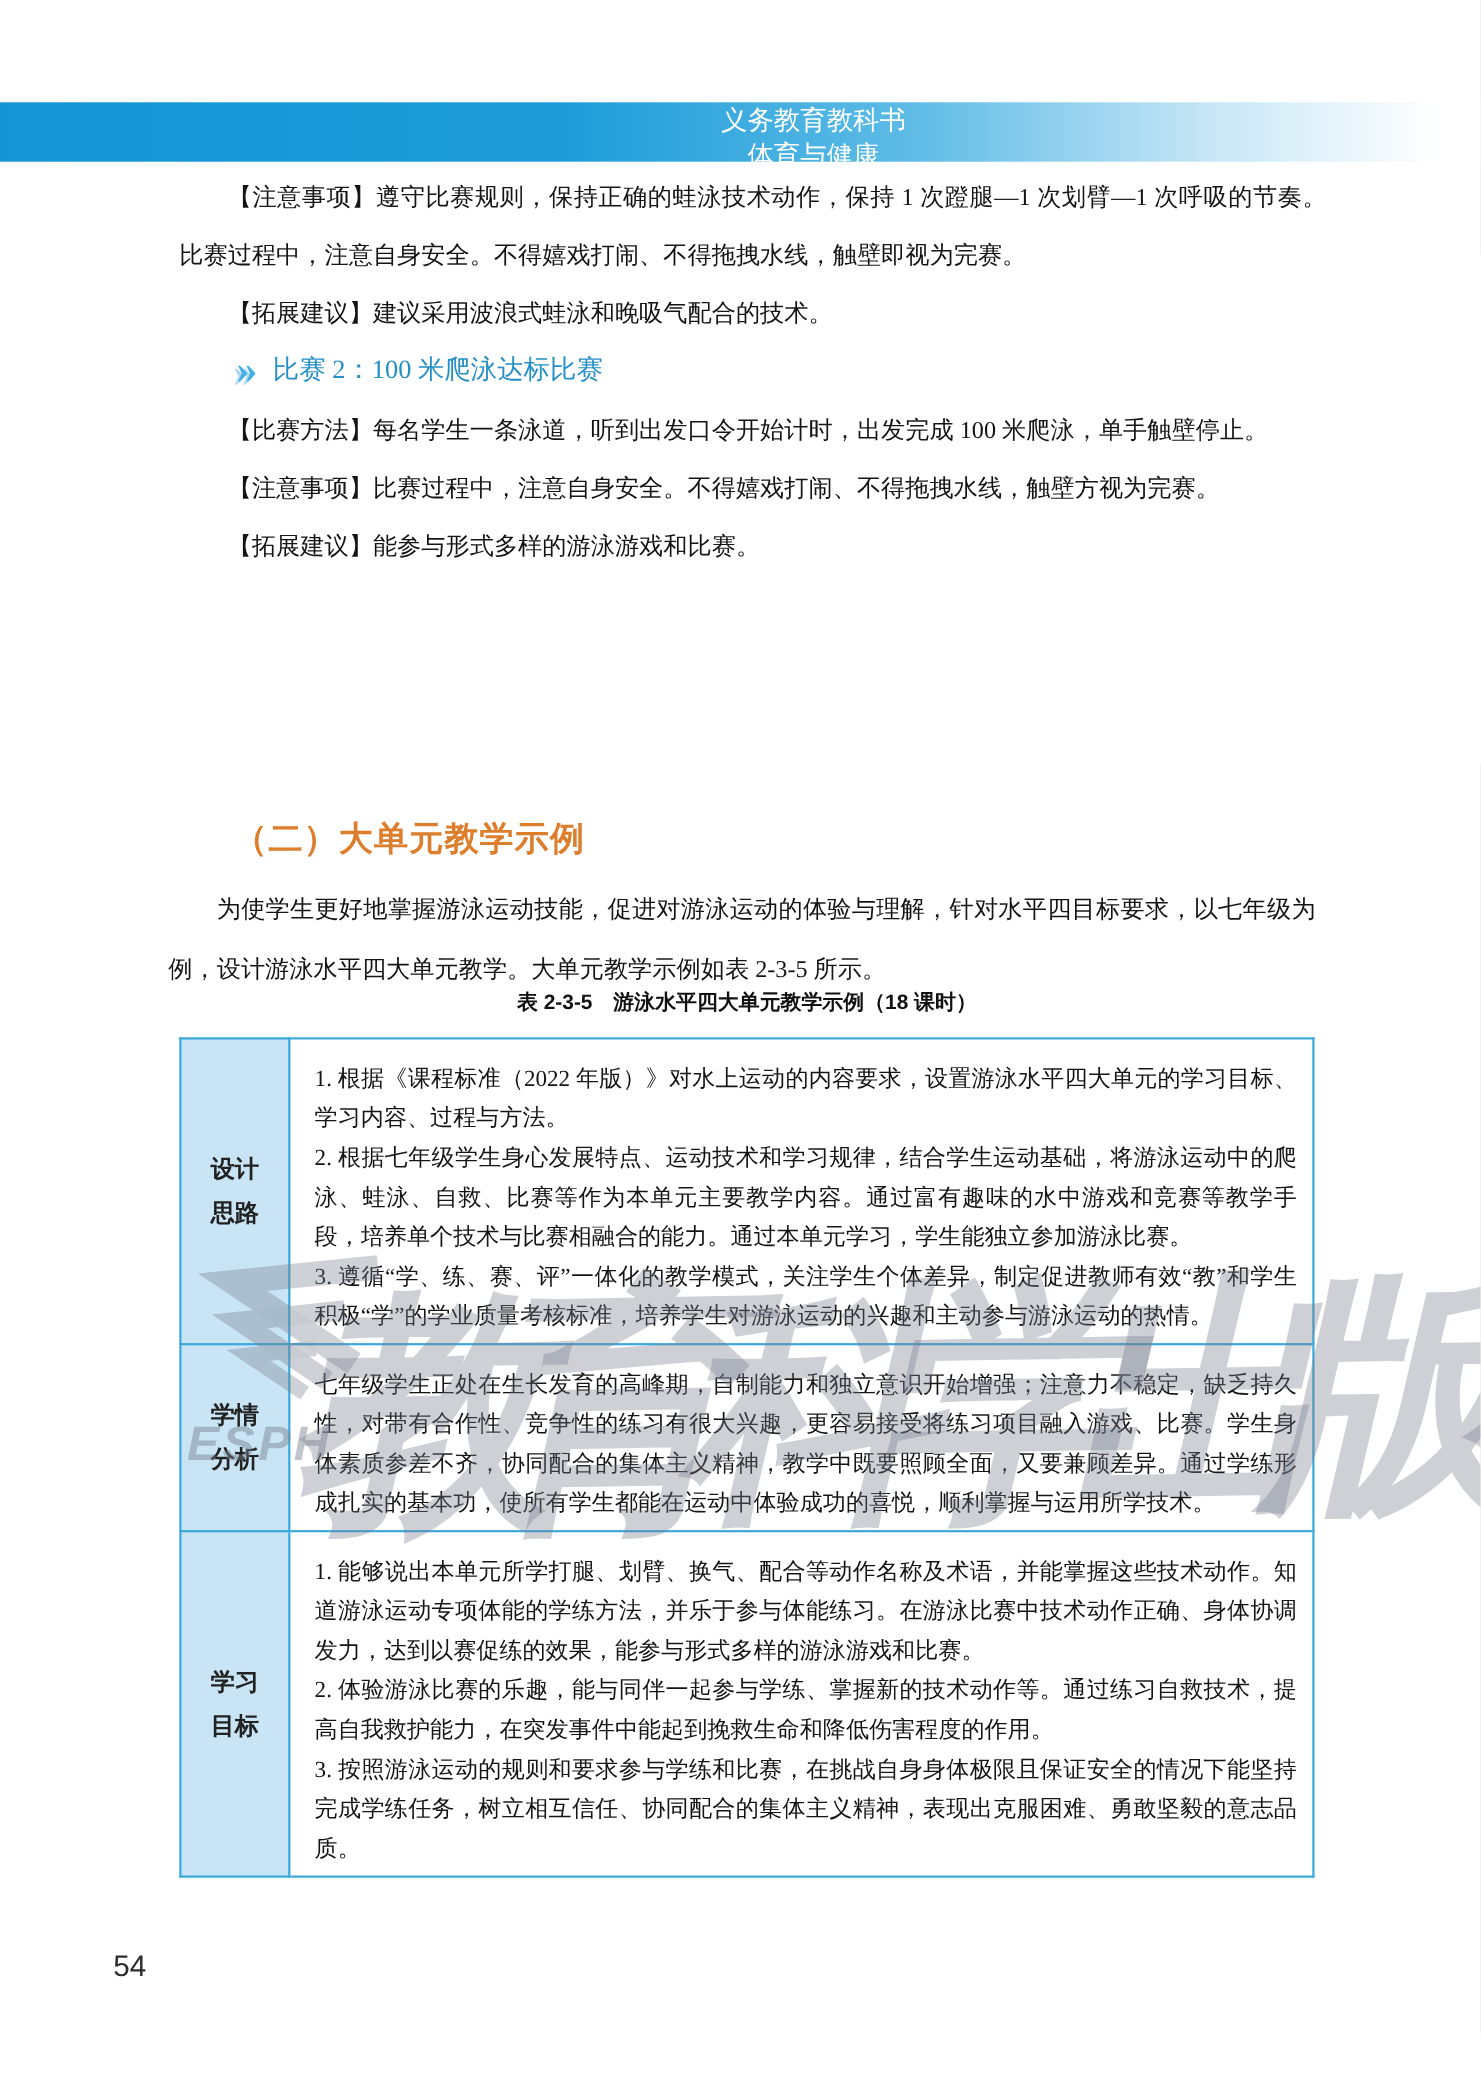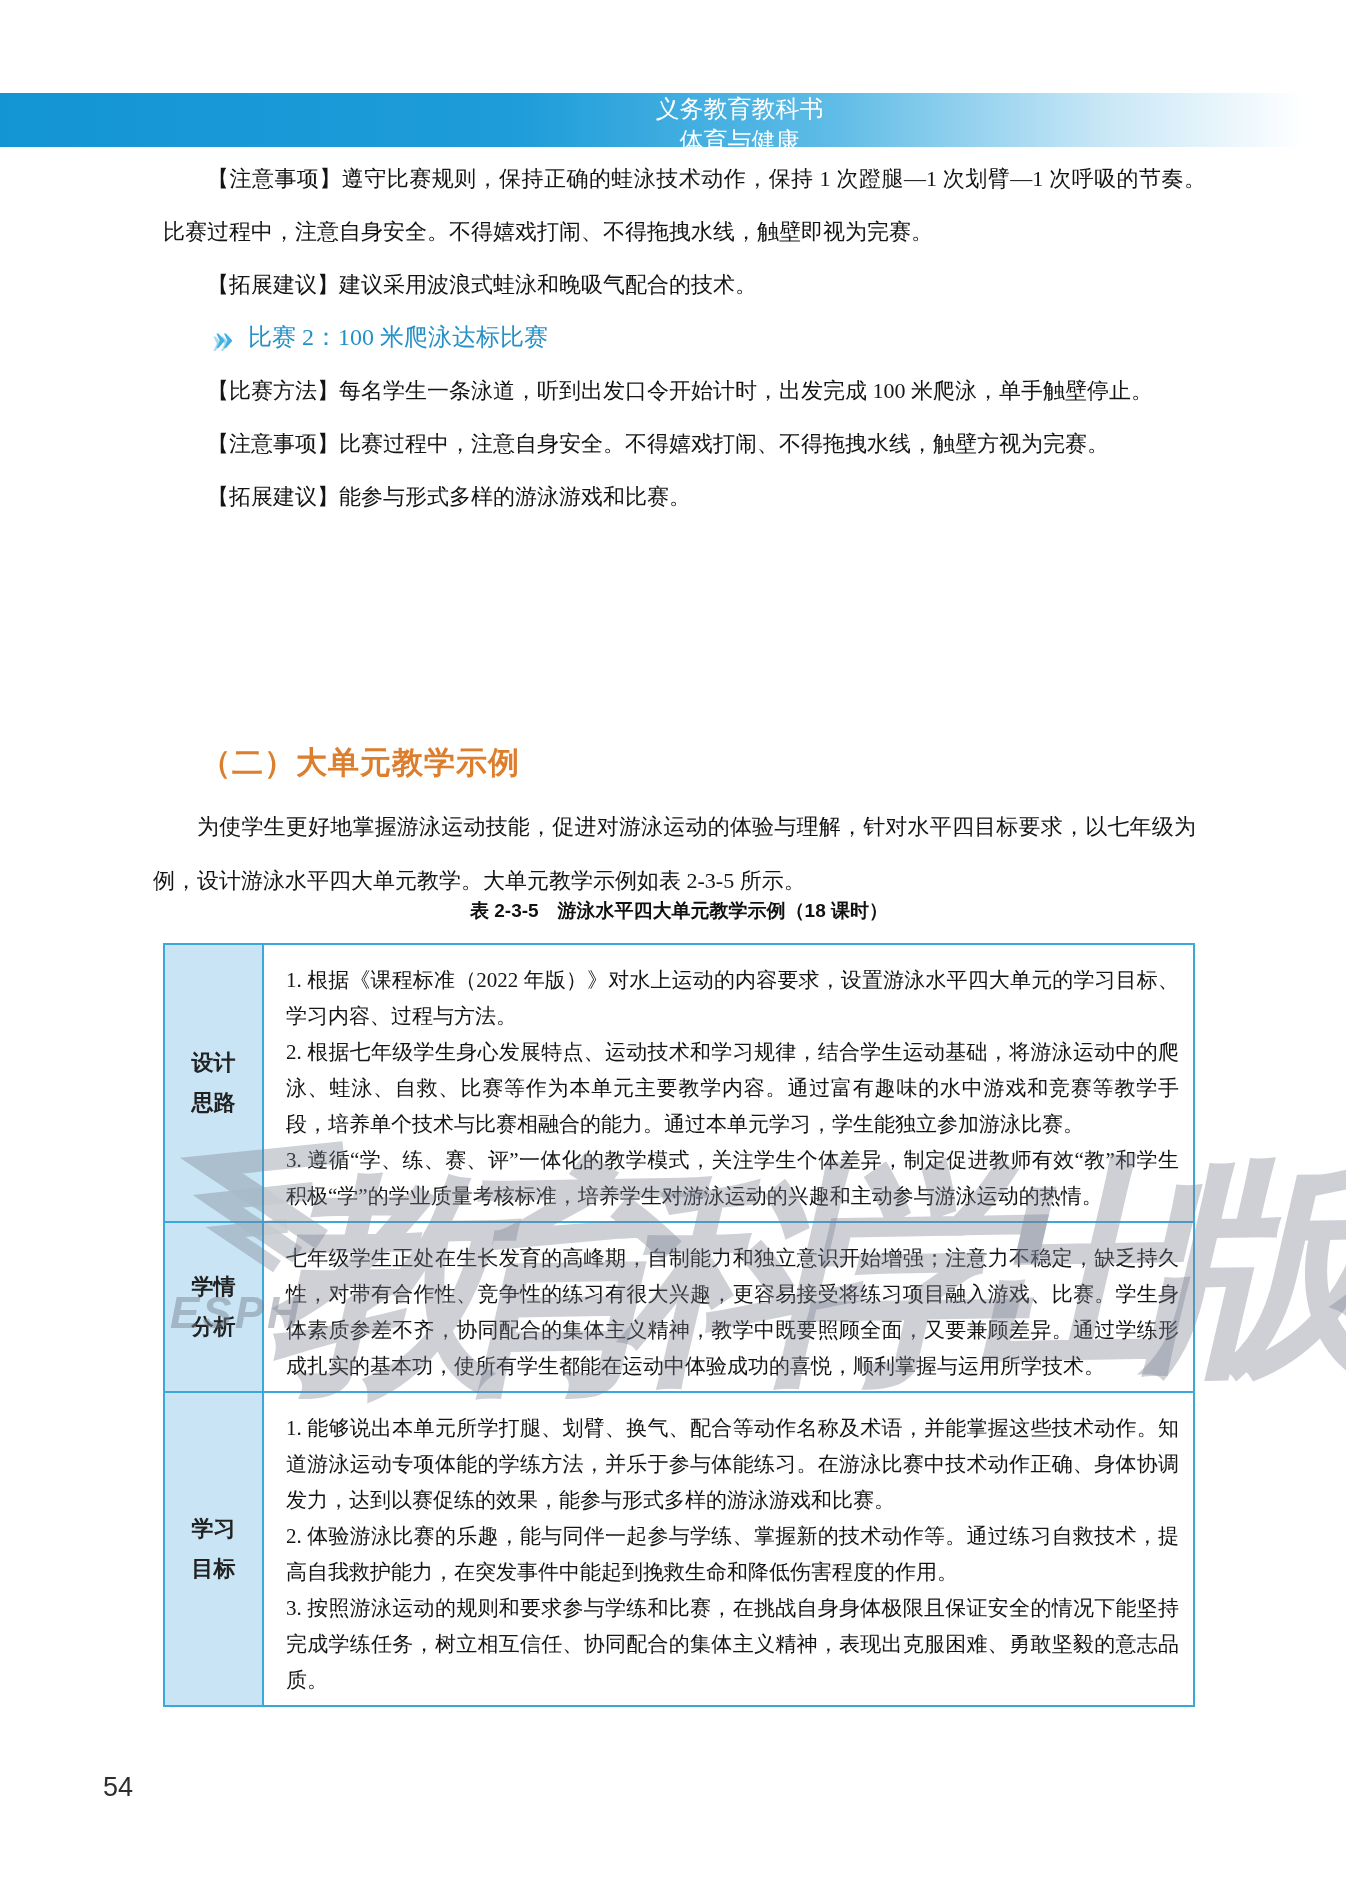--- a/index.html
+++ b/index.html
@@ -27,21 +27,21 @@
   .comp-heading {
     padding-left:52px; color:#2590c6; font-size:24px;
     display:flex; align-items:center; gap:14px; height:53px;
     font-family:"Liberation Serif", serif;
   }
   .chevrons {
     color:#45afe2; font-size:38px; font-weight:bold; line-height:1;
     text-shadow:-3px 3px 0 #a9daf2; transform:translateY(-2px);
   }
   .unit-heading {
-    position:absolute; top:742px; left:200px;
+    position:absolute; top:742px; left:212px;
     font-family:"Liberation Sans", sans-serif;
     font-size:31px; font-weight:bold; color:#dd7e2c; letter-spacing:1px;
   }
   .intro {
     position:absolute; top:800px; left:153px; width:1043px;
     font-size:22px; line-height:54px; margin:0; text-indent:44px; text-align:justify;
   }
   
   .tbl-caption {
     position:absolute; top:898px; left:163px; width:1032px;

